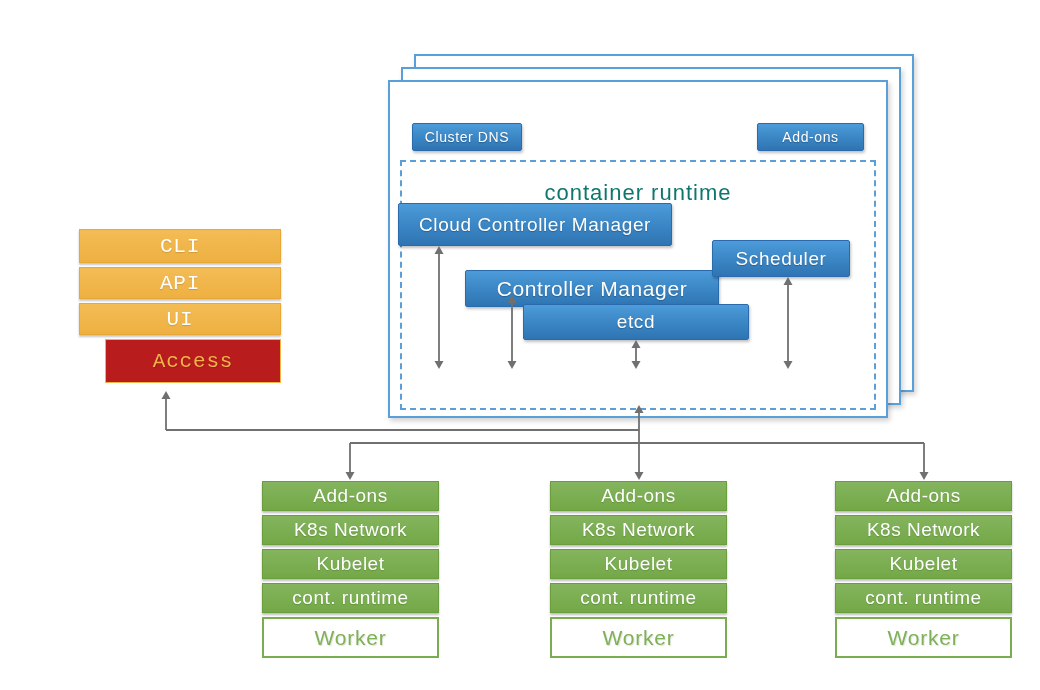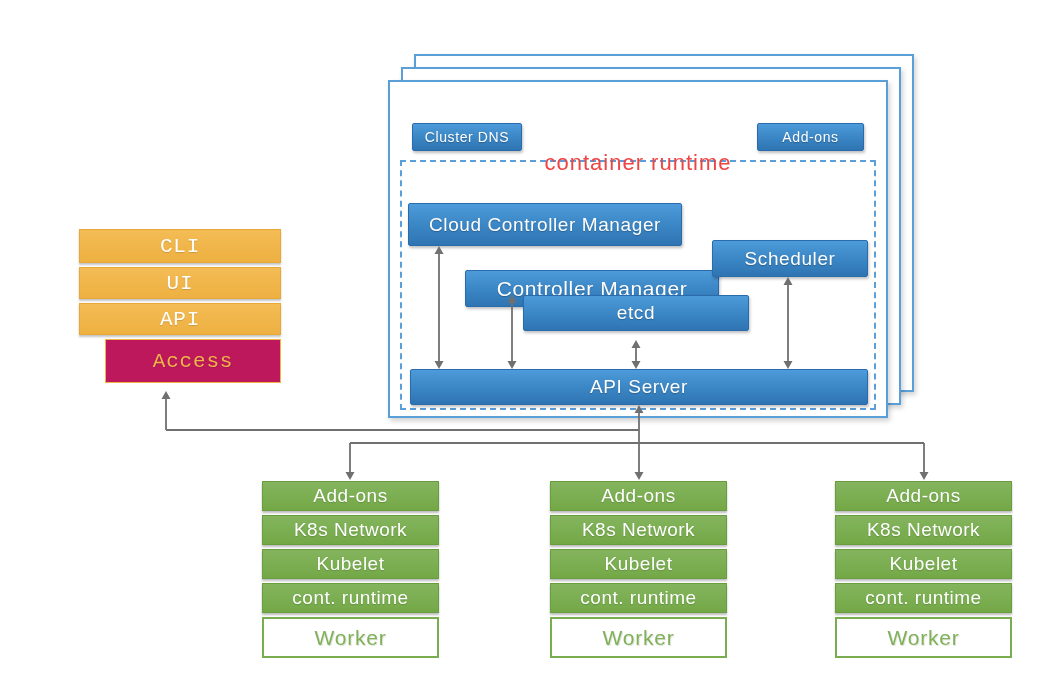--- a/index.html
+++ b/index.html
@@ -30,23 +30,23 @@
   }
   .dashed-box {
     position: absolute;
     left: 400px; top: 160px;
     width: 472px; height: 246px;
     border: 2px dashed #5b9fd8;
     background: transparent;
   }
   .cr-title {
     position: absolute;
-    left: 400px; top: 150px; width: 476px;
+    left: 400px; top: 180px; width: 476px;
     text-align: center;
-    color: #ef4444;
+    color: #0f766e;
     font-size: 22px;
     letter-spacing: 1px;
   }
   
   .blue-node {
     position: absolute;
     background: linear-gradient(180deg, #4d9bda 0%, #3a85c4 55%, #2f74b2 100%);
     border: 1px solid #2a6bae;
     border-radius: 2px;
     color: #ffffff;
@@ -69,21 +69,21 @@
     color: #ffffff;
     display: flex; align-items: center; justify-content: center;
     font-size: 21px;
     letter-spacing: 0.8px;
     box-shadow: 0 2px 2px rgba(90,90,90,0.35);
     text-shadow: 0 1px 1px rgba(0,0,0,0.15);
   }
   .orange-row.short { height: 32px; }
   .access-label {
     height: 44px;
-    background: #be185d;
+    background: #b91c1c;
     border: 1px solid #f0b449;
     box-sizing: border-box;
     color: #f0b449;
     display: flex; align-items: center; justify-content: center;
     font-size: 21px;
     letter-spacing: 0.8px;
     text-shadow: 1px 1px 1px rgba(0,0,0,0.12);
     margin-left: 26px;
   }
   
@@ -129,30 +129,29 @@
   <div class="master-layer" style="left:401px; top:67px;"></div>
   <div class="master-layer" style="left:388px; top:80px;"></div>
 
 
   <div class="blue-node" style="left:412px; top:123px; width:110px; height:28px; font-size:14px;">Cluster DNS</div>
   <div class="blue-node" style="left:757px; top:123px; width:107px; height:28px; font-size:14px;">Add-ons</div>
 
   <div class="dashed-box"></div>
   <div class="cr-title">container runtime</div>
 
-  <div class="blue-node" style="left:408px; top:203px; width:274px; height:43px; font-size:19px;">Cloud Controller Manager</div>
+  <div class="blue-node" style="left:398px; top:203px; width:274px; height:43px; font-size:19px;">Cloud Controller Manager</div>
   <div class="blue-node" style="left:465px; top:270px; width:254px; height:37px; font-size:21px;">Controller Manager</div>
-  <div class="blue-node" style="left:712px; top:240px; width:156px; height:37px; font-size:19px;">Scheduler</div>
-  <div class="blue-node" style="left:523px; top:295px; width:226px; height:36px; font-size:19px;">etcd</div>
-  <div class="blue-node" style="left:410px; top:369px; width:458px; height:36px; font-size:19px;">API Server</div>
+  <div class="blue-node" style="left:712px; top:240px; width:138px; height:37px; font-size:19px;">Scheduler</div>
+  <div class="blue-node" style="left:523px; top:304px; width:226px; height:36px; font-size:19px;">etcd</div>
 
   <div class="access-stack">
     <div class="orange-row">CLI</div>
+    <div class="orange-row short">API</div>
     <div class="orange-row short">UI</div>
-    <div class="orange-row short">API</div>
     <div class="access-label">Access</div>
   </div>
 
   <div class="worker-stack" style="left:262px;">
     <div class="green-row">Add-ons</div>
     <div class="green-row">K8s Network</div>
     <div class="green-row">Kubelet</div>
     <div class="green-row">cont. runtime</div>
     <div class="worker-label">Worker</div>
   </div>

